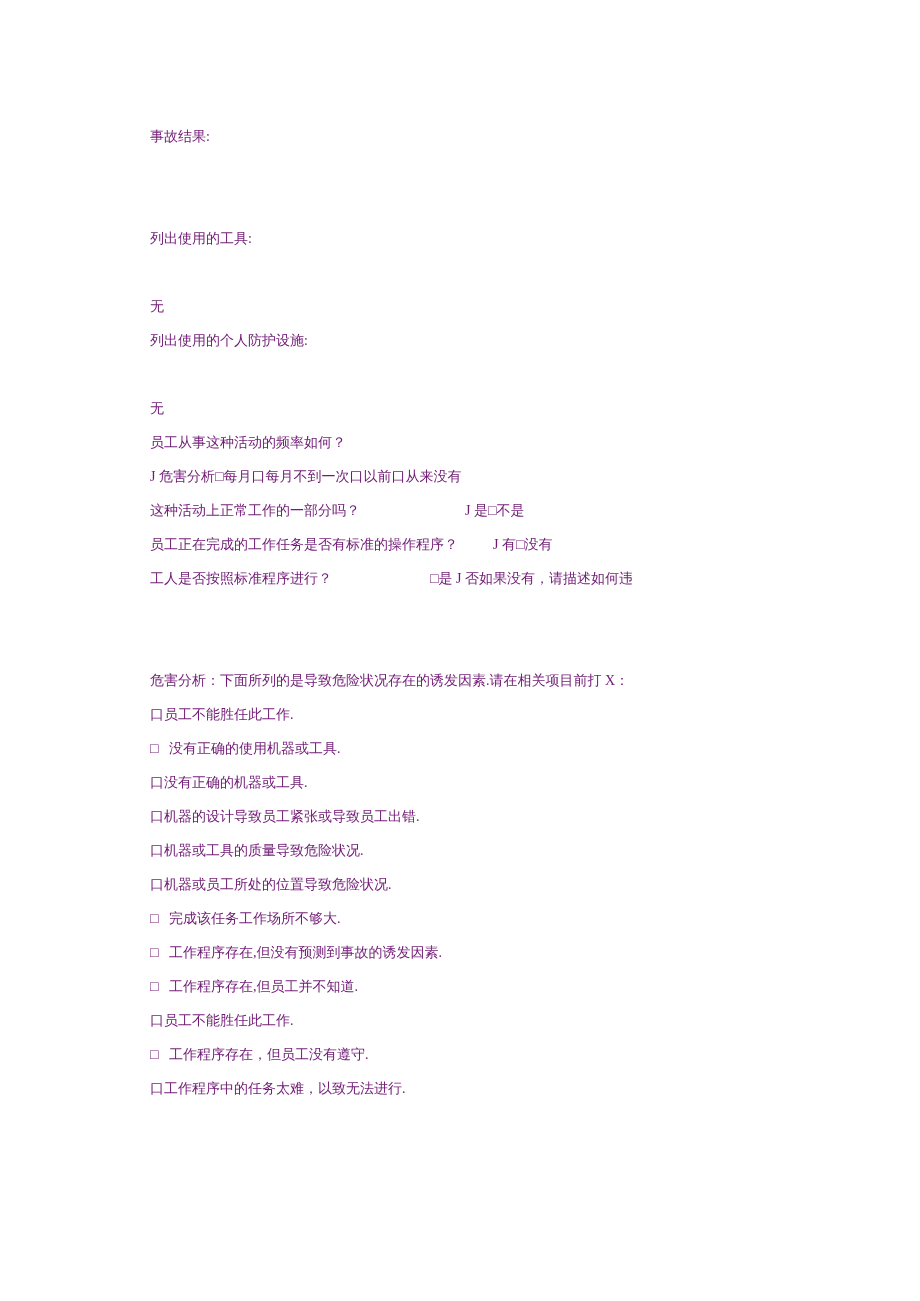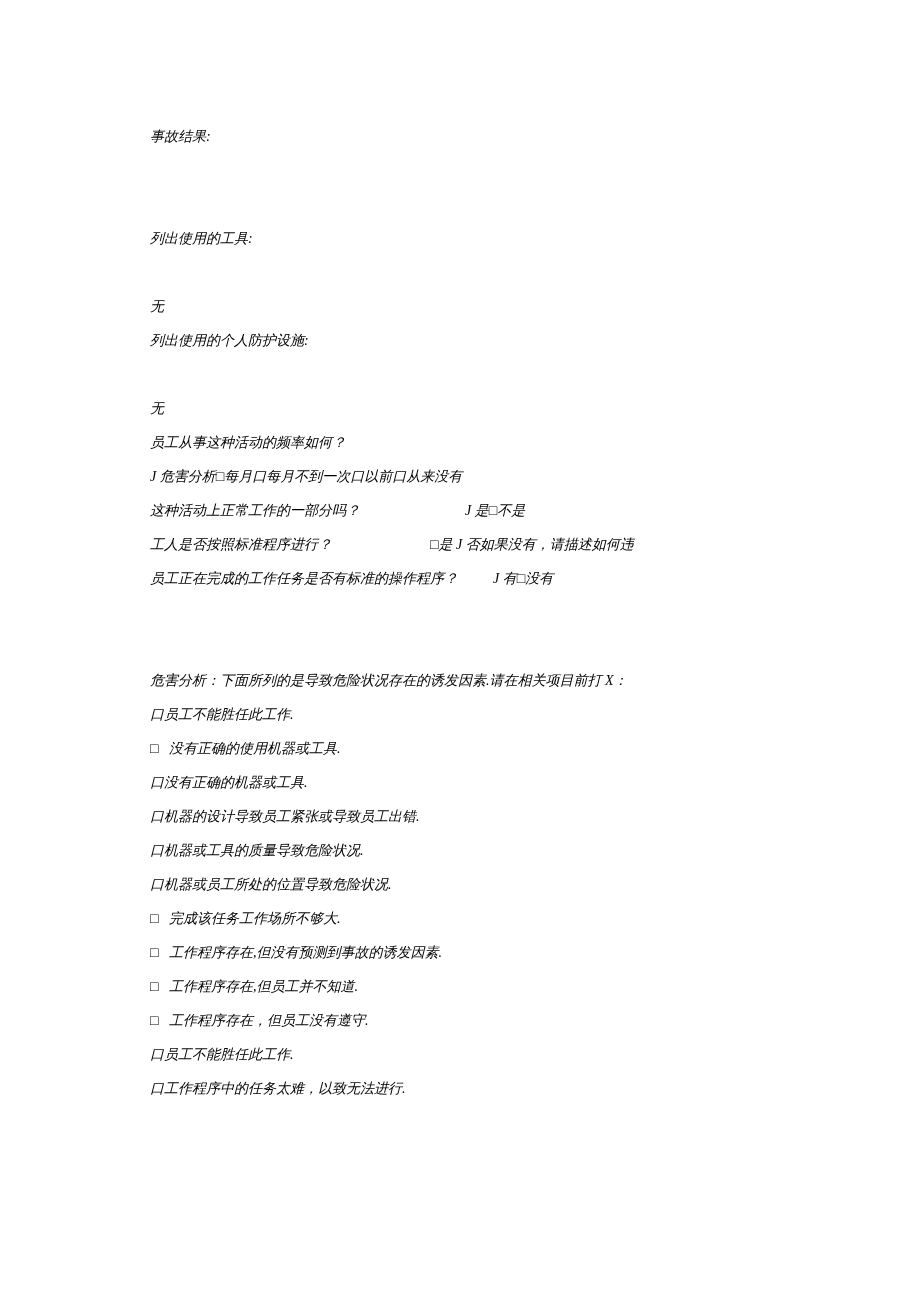--- a/index.html
+++ b/index.html
@@ -9,23 +9,22 @@
     font-family: "SimSun", "宋体", serif;
     width: 920px;
   }
   .page {
     padding: 120px 150px 80px 150px;
     box-sizing: border-box;
   }
   .line {
     font-size: 14px;
     line-height: 34px;
-    color: #000000;
+    color: #701a75;
     white-space: pre;
-    font-style: italic;
   }
   .section-gap {
     height: 34px;
   }
   .section-gap-2 {
     height: 68px;
   }
 </style>
 </head>
 <body>
@@ -44,34 +43,34 @@
   <div class="line">列出使用的个人防护设施:</div>
 
   <div class="section-gap"></div>
 
   <div class="line">无</div>
   <div class="line">员工从事这种活动的频率如何？</div>
   <div class="line">J 危害分析□每月口每月不到一次口以前口从来没有</div>
 
   <div class="line"><span>这种活动上正常工作的一部分吗？</span><span>                              </span><span>J 是□不是</span></div>
 
+  <div class="line"><span>员工正在完成的工作任务是否有标准的操作程序？</span><span>          </span><span>J 有□没有</span></div>
+
   <div class="line"><span>工人是否按照标准程序进行？</span><span>                            </span><span>□是 J 否如果没有，请描述如何违</span></div>
-
-  <div class="line"><span>员工正在完成的工作任务是否有标准的操作程序？</span><span>          </span><span>J 有□没有</span></div>
 
 
   <div class="section-gap-2"></div>
 
   <div class="line">危害分析：下面所列的是导致危险状况存在的诱发因素.请在相关项目前打 X：</div>
   <div class="line">口员工不能胜任此工作.</div>
   <div class="line">□   没有正确的使用机器或工具.</div>
   <div class="line">口没有正确的机器或工具.</div>
   <div class="line">口机器的设计导致员工紧张或导致员工出错.</div>
   <div class="line">口机器或工具的质量导致危险状况.</div>
   <div class="line">口机器或员工所处的位置导致危险状况.</div>
   <div class="line">□   完成该任务工作场所不够大.</div>
   <div class="line">□   工作程序存在,但没有预测到事故的诱发因素.</div>
   <div class="line">□   工作程序存在,但员工并不知道.</div>
+  <div class="line">口员工不能胜任此工作.</div>
   <div class="line">□   工作程序存在，但员工没有遵守.</div>
-  <div class="line">口员工不能胜任此工作.</div>
   <div class="line">口工作程序中的任务太难，以致无法进行.</div>
 
 </div>
 
 </body></html>

